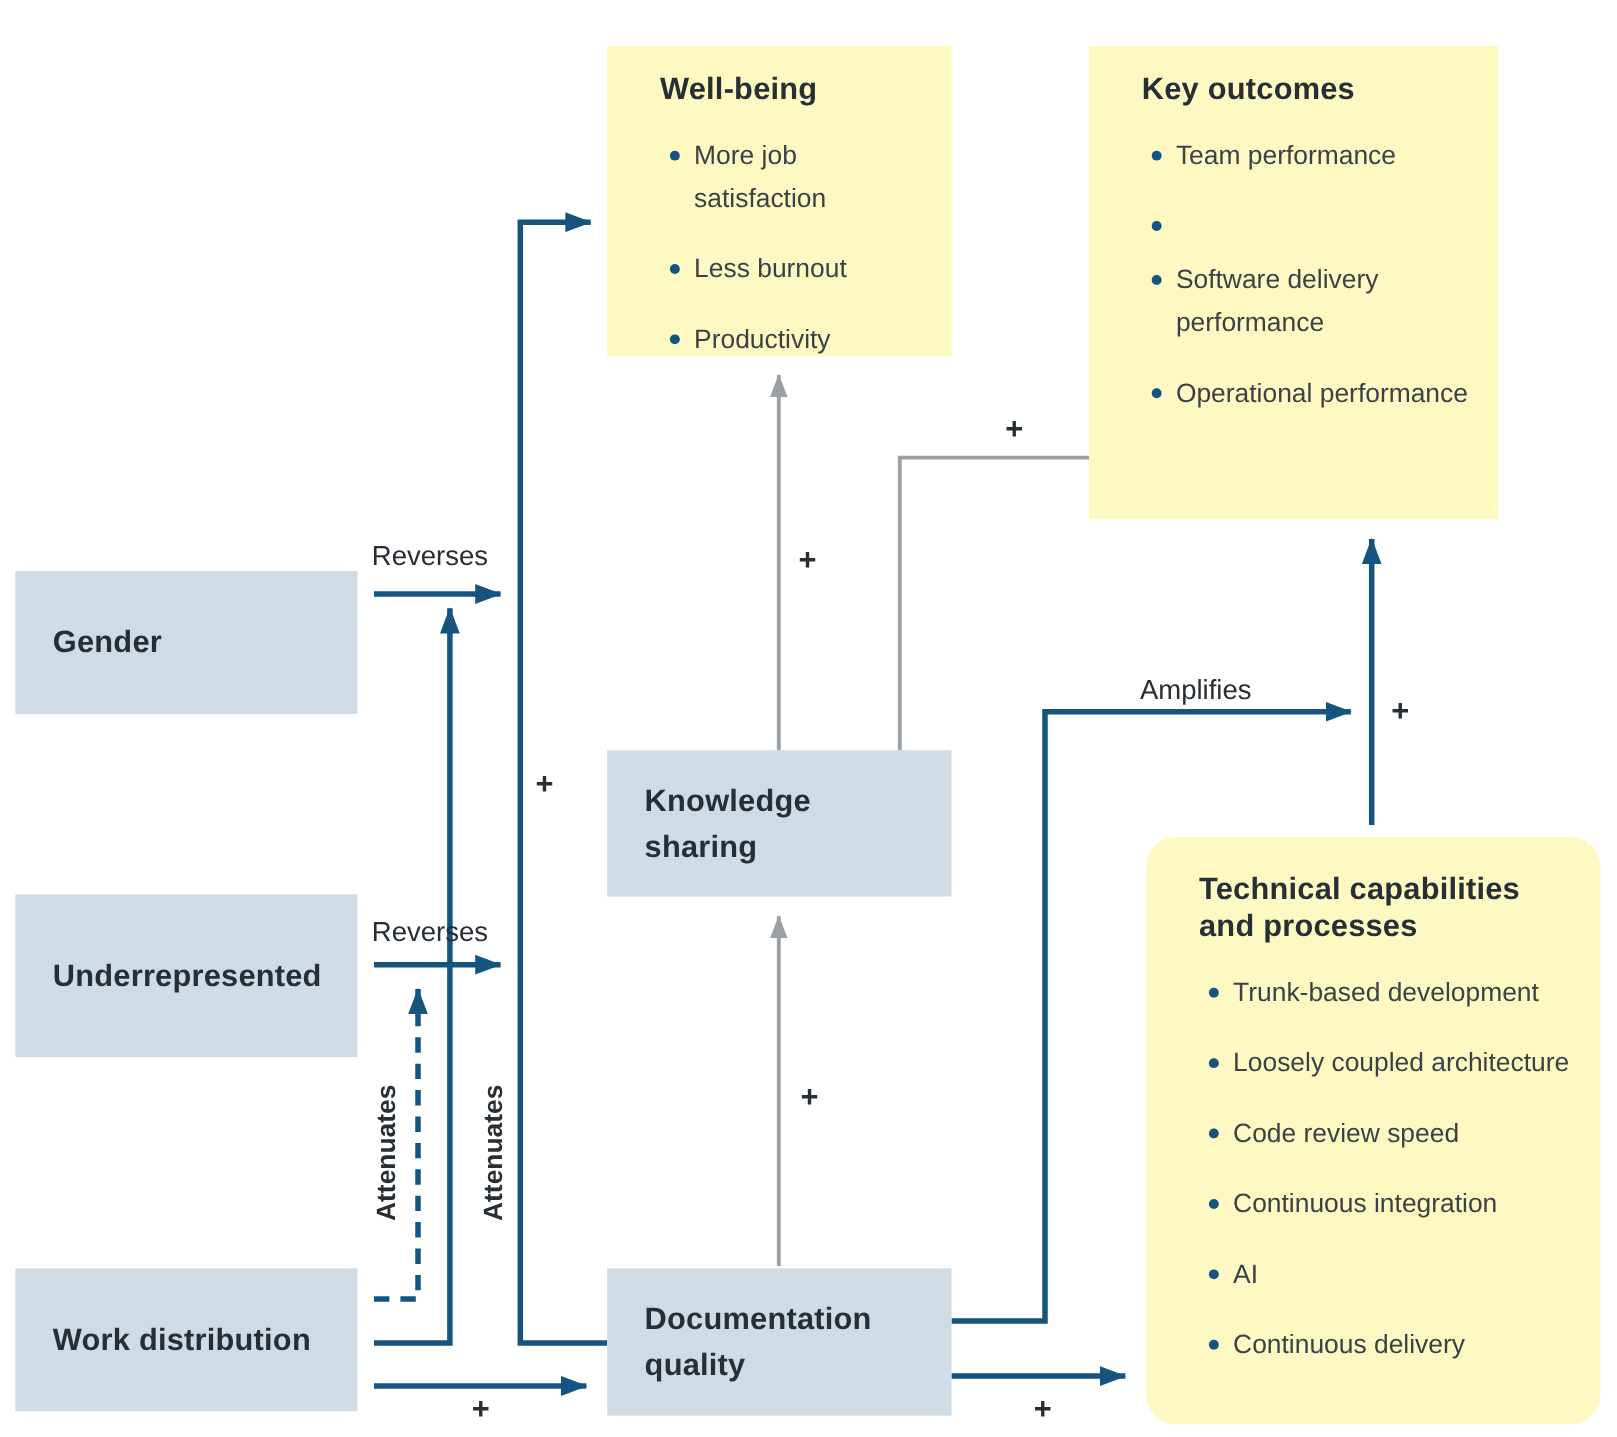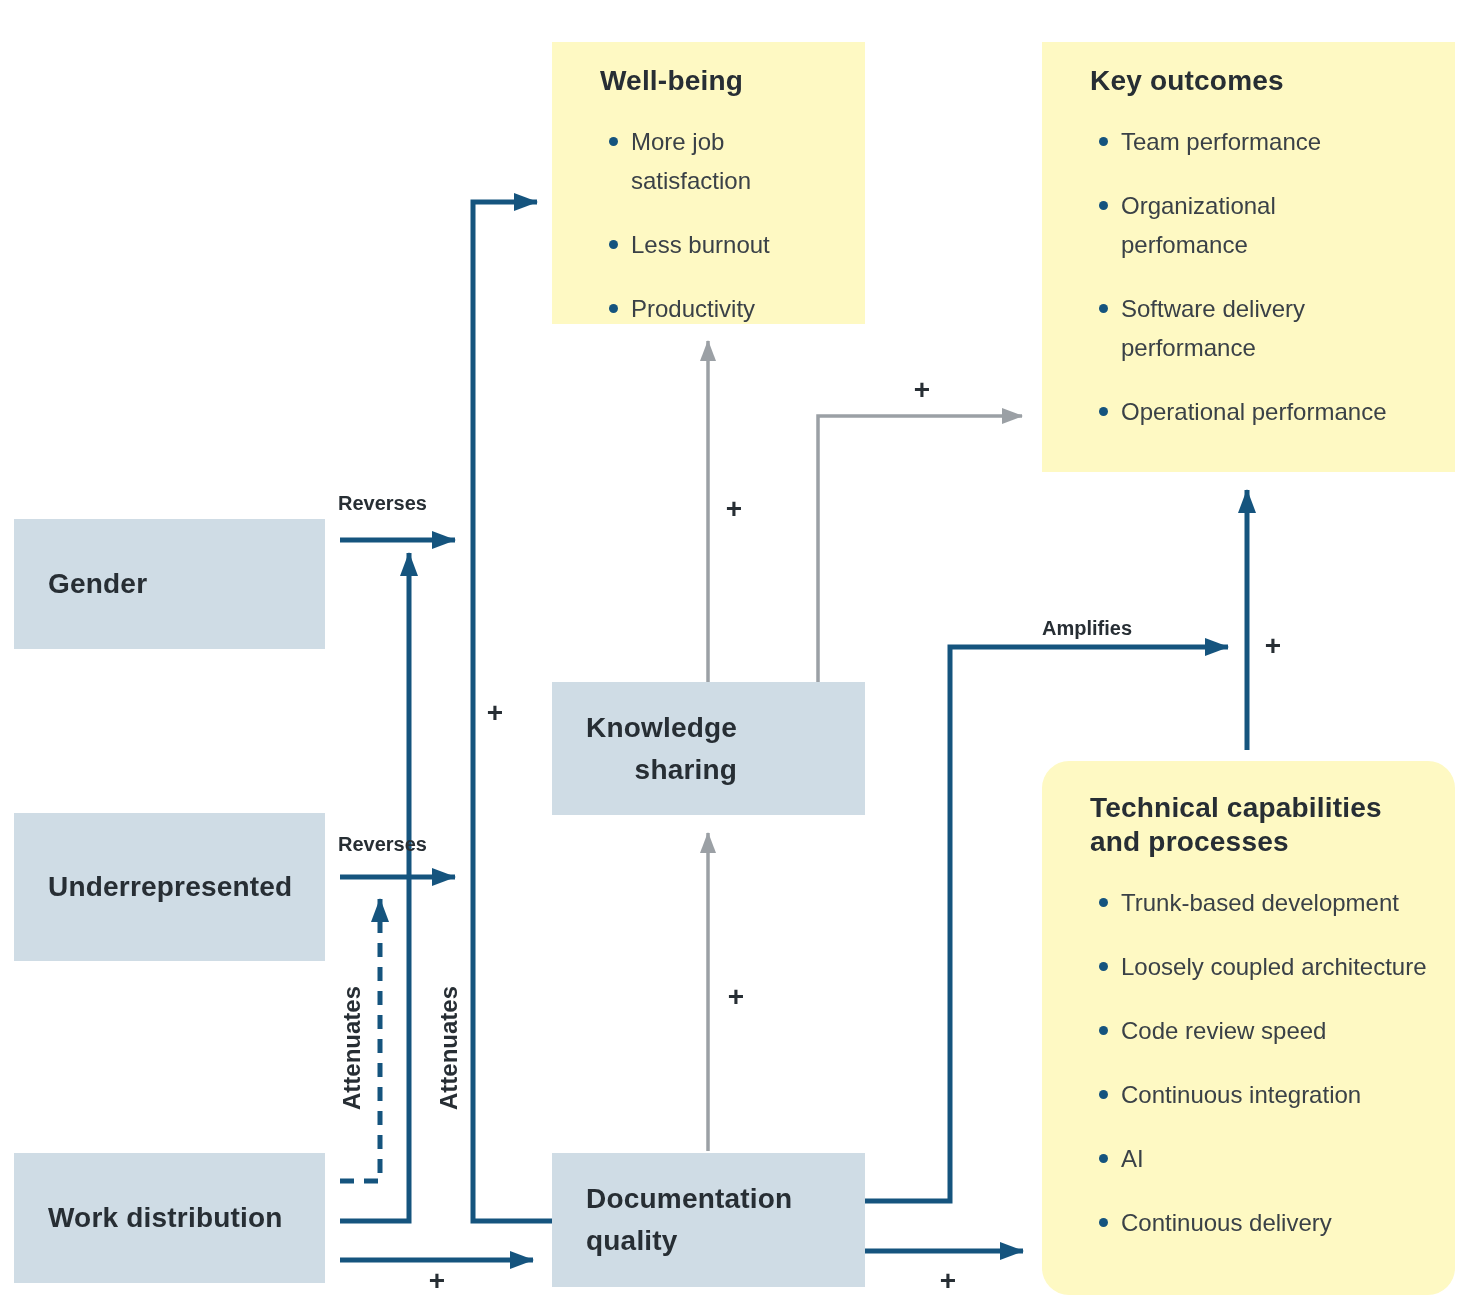--- a/index.html
+++ b/index.html
@@ -32,21 +32,21 @@
     width:9px;height:9px;border-radius:50%;background:#15547e;
     flex:none;margin:15px 13px 0 9px;
   }
   .btxt{
     font-size:24px;line-height:39px;color:#3a4147;white-space:pre-line;
   }
   
   svg.wires{position:absolute;left:0;top:0;pointer-events:none;}
   
   .elabel{
-    position:absolute;font-size:20px;font-weight:700;color:#272e34;
+    position:absolute;font-size:25px;font-weight:400;color:#272e34;
     white-space:nowrap;
   }
   .elabel.center{transform:translate(-50%,-50%);}
   .vlabel{
     position:absolute;font-size:24px;font-weight:700;color:#272e34;
     white-space:nowrap;transform:translate(-50%,-50%) rotate(-90deg);
   }
   .plus{
     position:absolute;font-size:28px;font-weight:700;color:#272e34;
     transform:translate(-50%,-50%);
@@ -85,21 +85,21 @@
   <div class="box" style="left:14px;top:475px;width:311px;height:130px;margin-top:44px;">
     <span class="box-label">Gender</span>
   </div>
   <div class="box" style="left:14px;top:813px;width:311px;height:148px;">
     <span class="box-label">Underrepresented</span>
   </div>
   <div class="box" style="left:14px;top:1153px;width:311px;height:130px;">
     <span class="box-label">Work distribution</span>
   </div>
 
-  <div class="box" style="left:552px;top:682px;width:313px;height:133px;text-align:right;">
+  <div class="box" style="left:552px;top:682px;width:313px;height:133px;">
     <span class="box-label">Knowledge
 sharing</span>
   </div>
   <div class="box" style="left:552px;top:1153px;width:313px;height:134px;">
     <span class="box-label">Documentation
 quality</span>
   </div>
 
   <div class="panel" style="left:552px;top:42px;width:313px;height:282px;">
     <h2 class="panel-title">Well-being</h2>
@@ -115,33 +115,31 @@
           <span class="btxt">Less burnout</span>
         </li>
 
         <li>
           <span class="dot"></span>
           <span class="btxt">Productivity</span>
         </li>
       </ul>
   </div>
 
-  <div class="panel" style="left:1042px;top:42px;width:413px;height:430px;">
+  <div class="panel" style="left:990px;top:42px;width:372px;height:430px;">
     <h2 class="panel-title">Key outcomes</h2>
     <ul class="blist">
 
         <li>
           <span class="dot"></span>
           <span class="btxt">Team performance</span>
         </li>
 
         <li>
           <span class="dot"></span>
-          <span class="btxt">Organizational
-perfomance</span>
         </li>
 
         <li>
           <span class="dot"></span>
           <span class="btxt">Software delivery
 performance</span>
         </li>
 
         <li>
           <span class="dot"></span>

